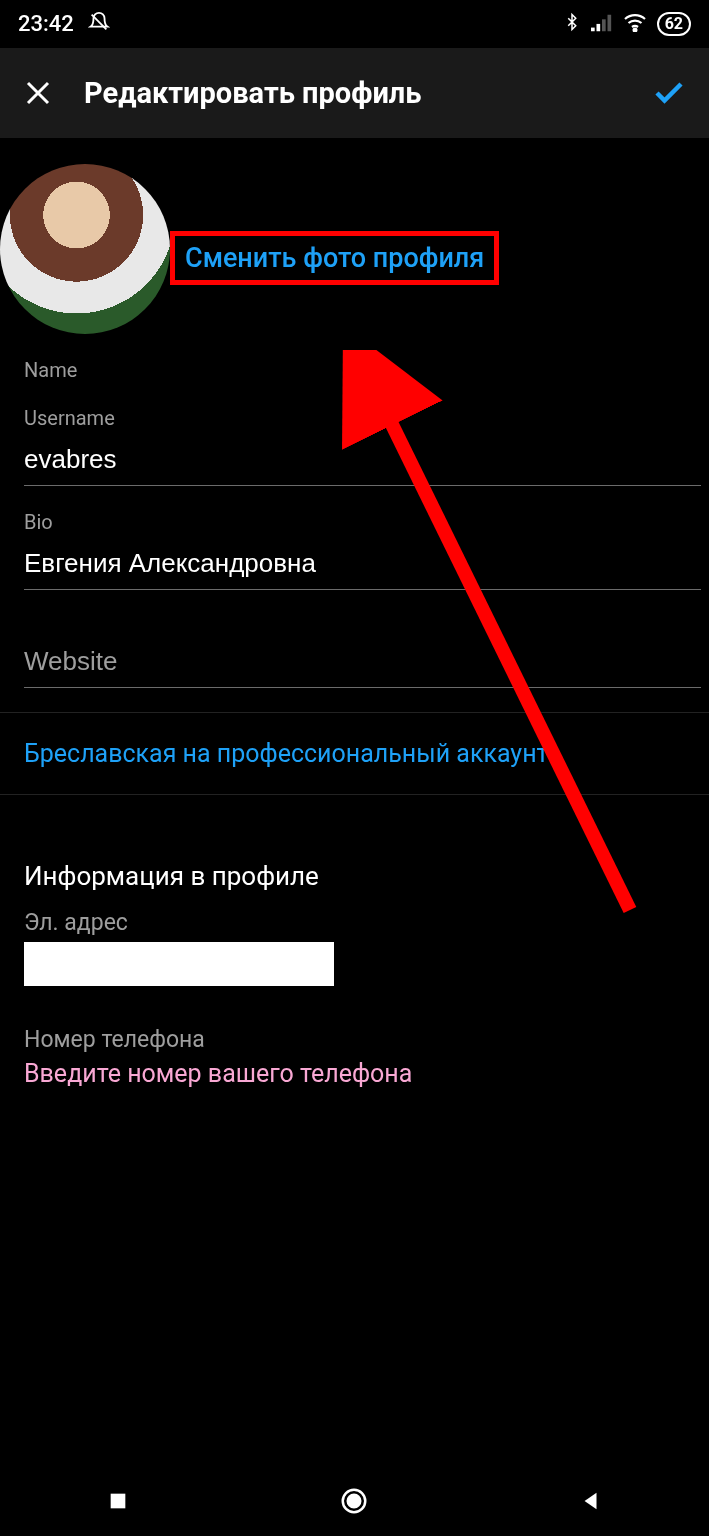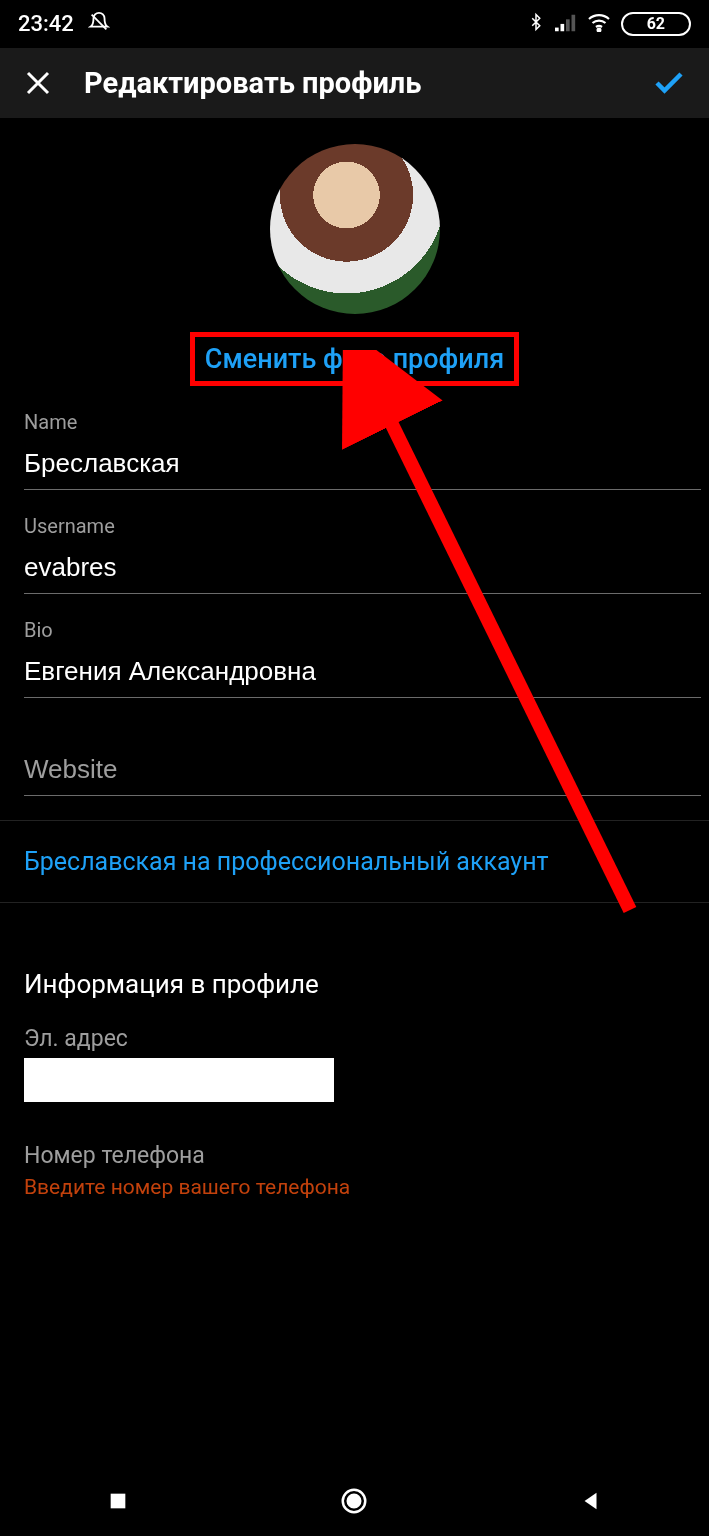--- a/index.html
+++ b/index.html
@@ -19,37 +19,37 @@
       justify-content: space-between;
       padding: 0 18px;
       font-size: 22px;
       font-weight: 500;
     }
     .status-left { display: flex; align-items: flex-start; gap: 14px; }
     .status-right { display: flex; align-items: center; gap: 10px; }
     .battery-pill {
       border: 2px solid #fff;
       border-radius: 12px;
-      padding: 0 24px;
+      padding: 0 6px;
       font-size: 16px;
       line-height: 20px;
       font-weight: 700;
     }
     .app-header {
       background: #1a1a1a;
-      height: 70px;
+      height: 90px;
       display: flex;
       align-items: center;
       padding: 0 22px;
       gap: 30px;
     }
     .close-btn { width: 32px; height: 32px; display: flex; align-items: center; justify-content: center; }
     .header-title { font-size: 29px; font-weight: 700; flex: 1; }
     .confirm-btn { color: #1ea1f7; width: 36px; height: 36px; display:flex; align-items:center; justify-content:center; }
-    .avatar-wrap { display: flex; flex-direction: column; align-items: center; padding-top: 26px; }
+    .avatar-wrap { display: flex; flex-direction: row; align-items: center; padding-top: 26px; }
     .avatar {
       width: 170px; height: 170px; border-radius: 50%;
       background: radial-gradient(circle at 45% 30%, #e8c9a8 0%, #e8c9a8 22%, #6b3a2a 22%, #6b3a2a 44%, #e8e8e8 44%, #e8e8e8 65%, #2a5a2a 65%);
       overflow: hidden;
     }
     .change-photo-container {
       margin-top: 18px;
       border: 5px solid #ff0000;
       padding: 6px 10px;
     }
@@ -61,25 +61,25 @@
       background: transparent; border: none; border-bottom: 1px solid #6b6b6b;
       color: #fff; font-size: 26px; width: 100%; padding: 6px 0 10px 0; outline: none;
     }
     .field-input::placeholder { color: #9e9e9e; }
     .field-website .field-input { color: #9e9e9e; }
     .switch-link {
       display: block; padding: 26px 24px; color: #1ea1f7; font-size: 25px;
       border-top: 1px solid #222; border-bottom: 1px solid #222;
     }
     .section { padding: 66px 24px 0 24px; }
-    .section-title { font-size: 26px; margin-bottom: 26px; }
+    .section-title { font-size: 26px; margin-bottom: 18px; }
     .info-label { color: #9e9e9e; font-size: 23px; margin-bottom: 6px; }
     .info-value-redacted { background: #fff; width: 310px; height: 44px; }
     .info-block { margin-bottom: 40px; }
-    .info-placeholder { color: #c2410c; font-size: 21px; }
+    .info-placeholder { color: #f9a8d4; font-size: 25px; }
     .nav-bar {
       position: absolute; left: 0; right: 0; bottom: 0; height: 70px;
       display: flex; align-items: center; justify-content: space-around;
       background: #000;
     }
     .nav-btn { width: 36px; height: 36px; display:flex; align-items:center; justify-content:center; }
     .annotation-arrow {
       position: absolute; pointer-events: none; z-index: 999;
     }
   </style>
@@ -139,21 +139,20 @@
 <div class="avatar-wrap">
   <div class="avatar"></div>
   <div class="change-photo-container">
     <span class="change-photo-link">Сменить фото профиля</span>
   </div>
 </div>
 
 <div class="form">
   <div class="field">
     <label class="field-label">Name</label>
-    <input class="field-input" value="Бреславская" style="">
   </div>
   <div class="field">
     <label class="field-label">Username</label>
     <input class="field-input" value="evabres" style="">
   </div>
   <div class="field">
     <label class="field-label">Bio</label>
     <input class="field-input" value="Евгения Александровна" style="">
   </div>
   <div class="field field-website" style="margin-top:50px">

